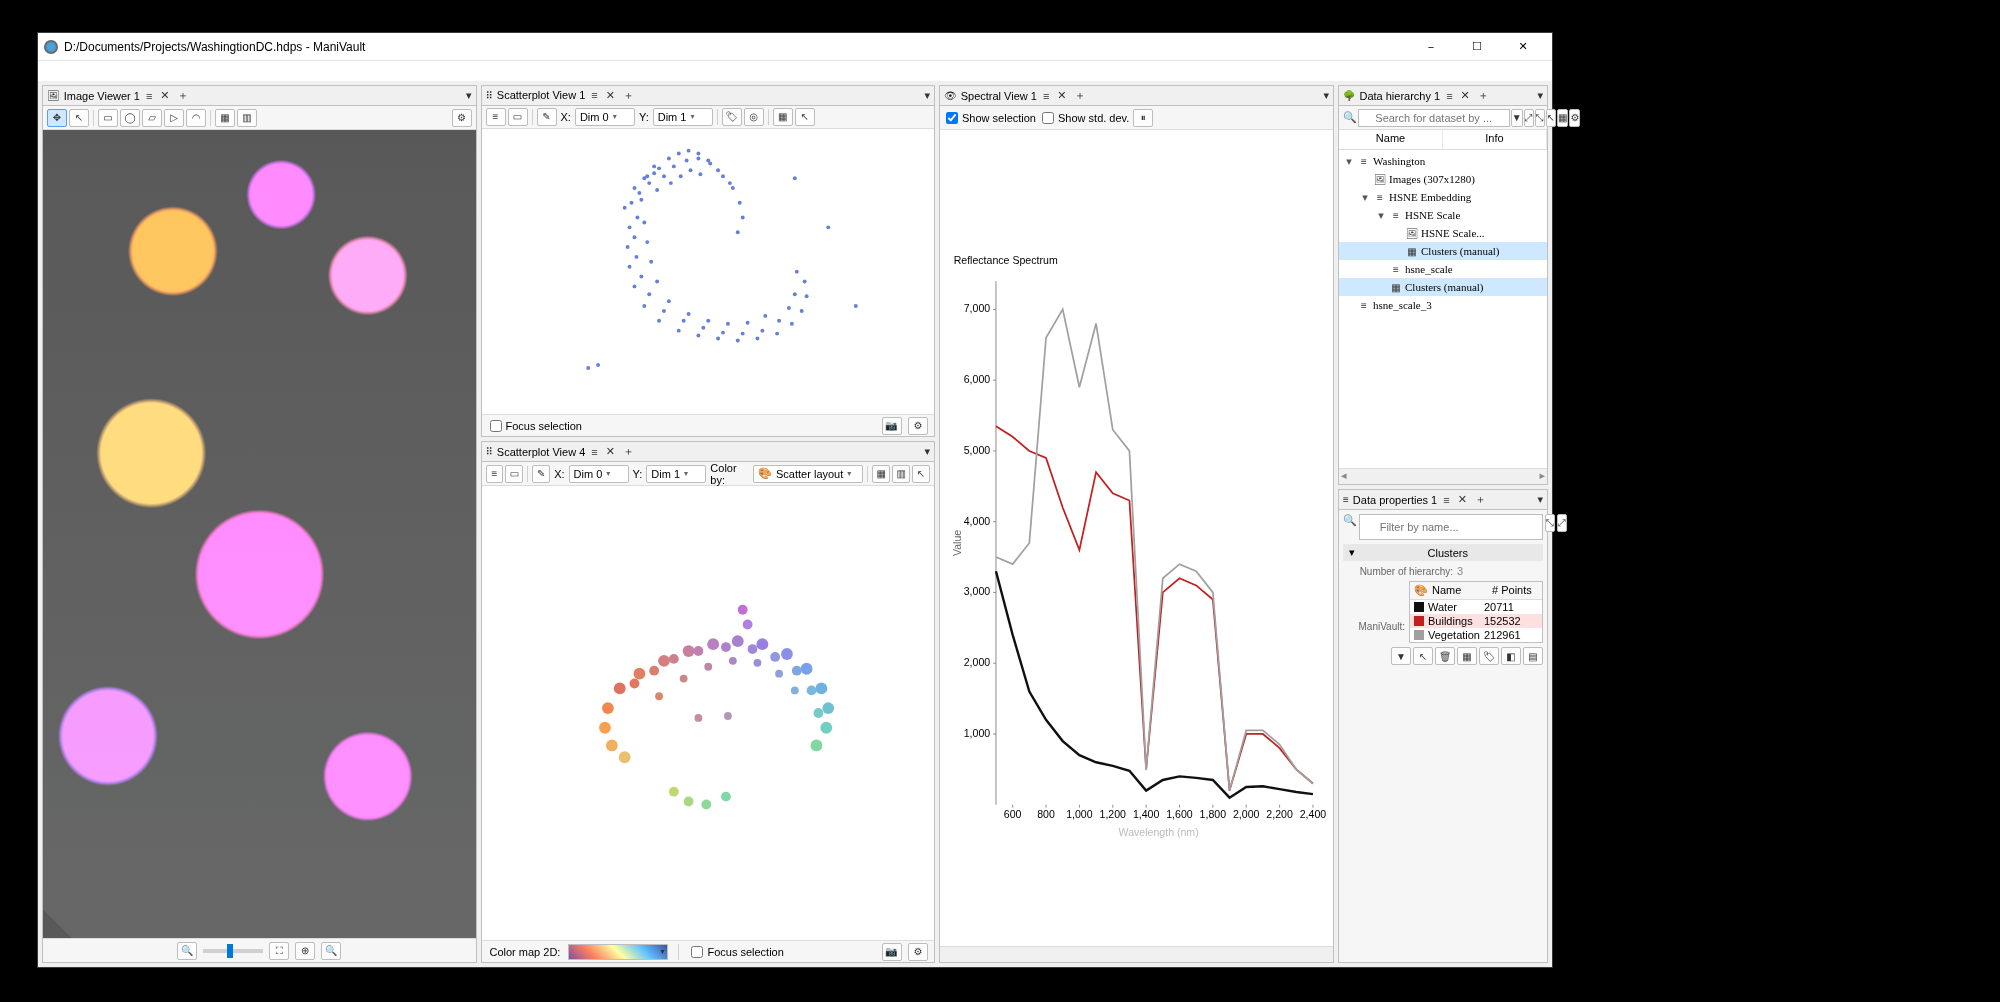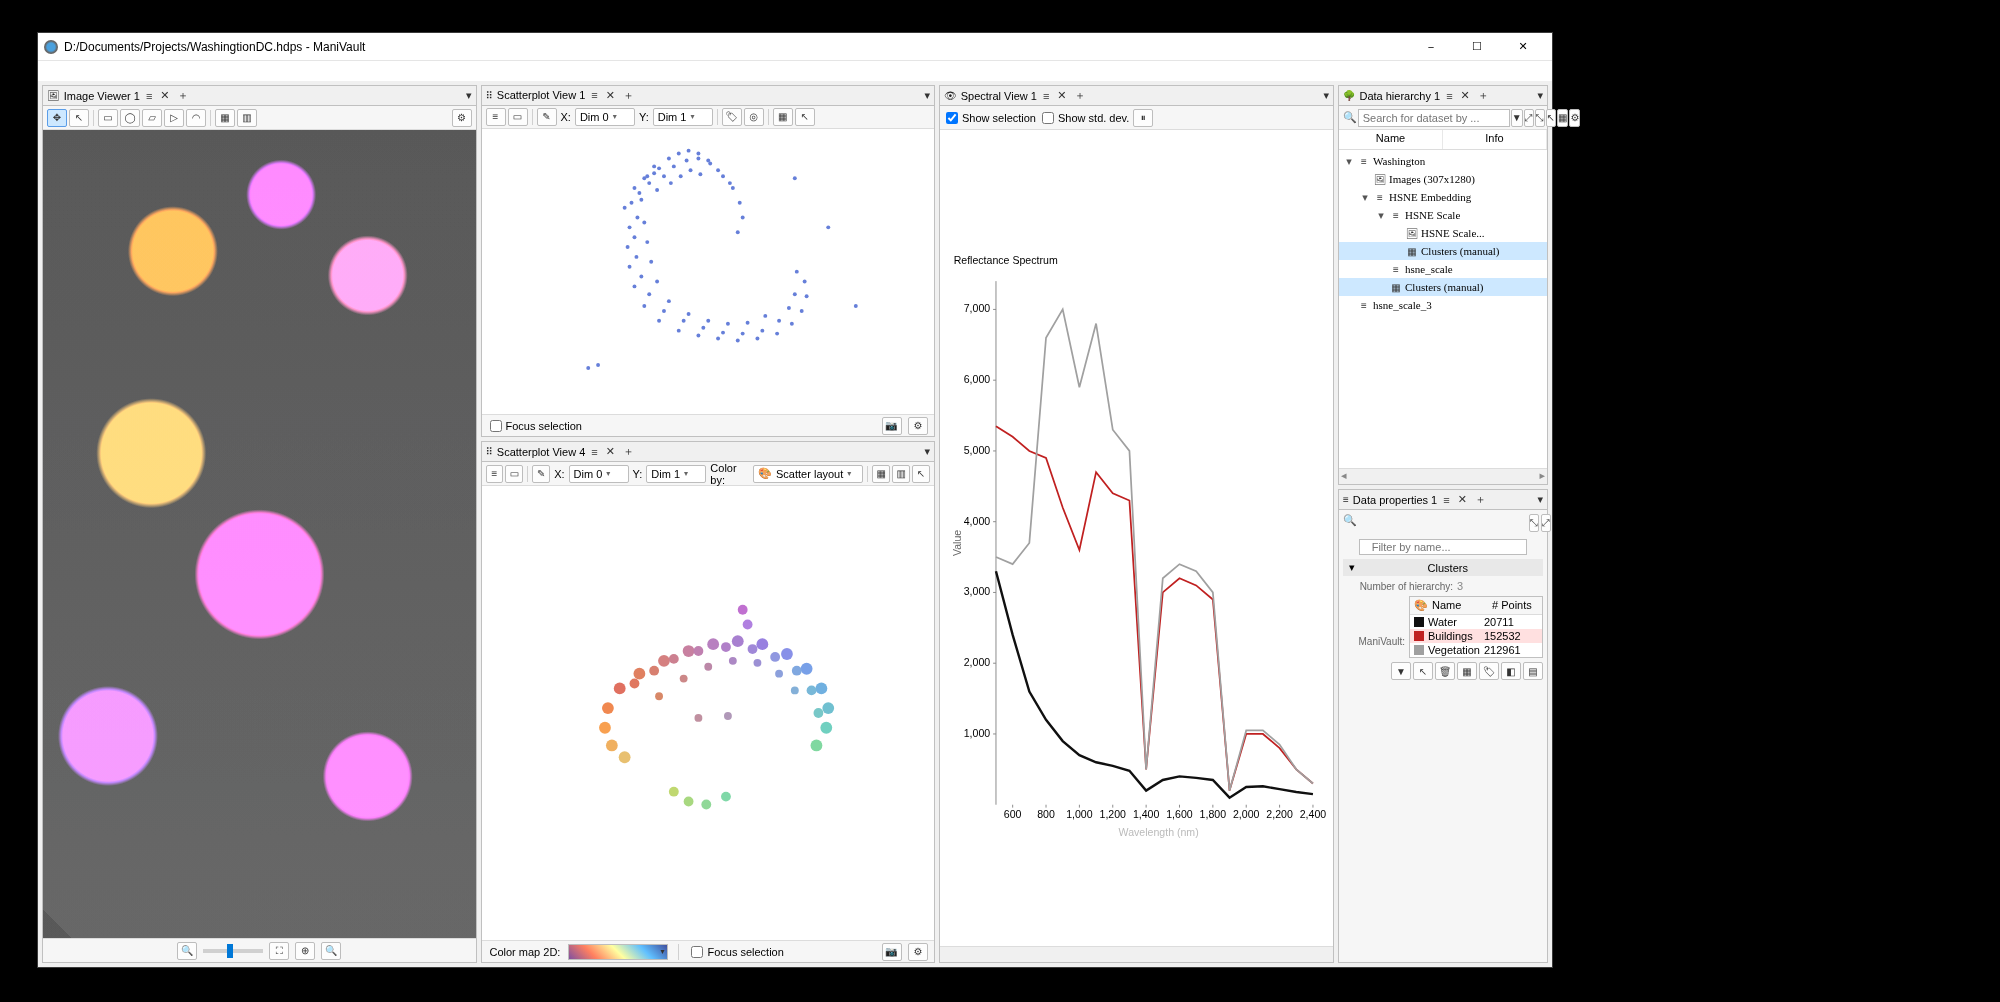--- a/index.html
+++ b/index.html
@@ -466,21 +466,21 @@
           <span class="ico">🌳</span>
           <span class="lbl">Data hierarchy 1</span>
           <span class="hamb">≡</span>
           <span class="cls">✕</span>
           <span class="plus">＋</span>
           <span class="spacer"></span>
           <span class="caret">▾</span>
         </div>
         <div class="toolbar" style="gap:1px;">
           <span style="color:#666;">🔍</span>
-          <input type="text" style="flex: 1 1 0%; height: 18px; border: 1px solid rgb(189, 189, 189); padding: 0px 4px;" placeholder="Search for dataset by ...">
+          <input type="text" style="flex: 1 1 0%; height: 18px; border: 1px solid rgb(189, 189, 189); padding: 0px 4px; text-align: center;" placeholder="Search for dataset by ...">
           <div class="tbtn">▼</div>
           <div class="tbtn">⤢</div>
           <div class="tbtn">⤡</div>
           <div class="tbtn">↖</div>
           <div class="tbtn">▦</div>
           <div class="tbtn">⚙</div>
         </div>
         <div class="tree-header">
           <div>Name</div>
           <div>Info</div>
@@ -544,21 +544,21 @@
           <span class="lbl">Data properties 1</span>
           <span class="hamb">≡</span>
           <span class="cls">✕</span>
           <span class="plus">＋</span>
           <span class="spacer"></span>
           <span class="caret">▾</span>
         </div>
         <div class="prop-body">
           <div style="display:flex;gap:2px;">
             <span style="color:#666;">🔍</span>
-            <input type="text" style="flex: 1 1 0%; height: 16px; border: 1px solid rgb(189, 189, 189); padding: 0px 12px; margin-top: 25px;" placeholder="Filter by name...">
+            <input type="text" style="flex: 1 1 0%; height: 26px; border: 1px solid rgb(189, 189, 189); padding: 0px 20px;" placeholder="Filter by name...">
             <div class="tbtn">⤡</div>
             <div class="tbtn">⤢</div>
           </div>
           <div class="section-header">
               <span>▾</span>
               <span style="flex:1;text-align:center;">Clusters</span>
             </div>
           <div class="prop-row">
             <span class="lbl">Number of hierarchy:</span>
             <span class="val" style="color:#888;">3</span>

